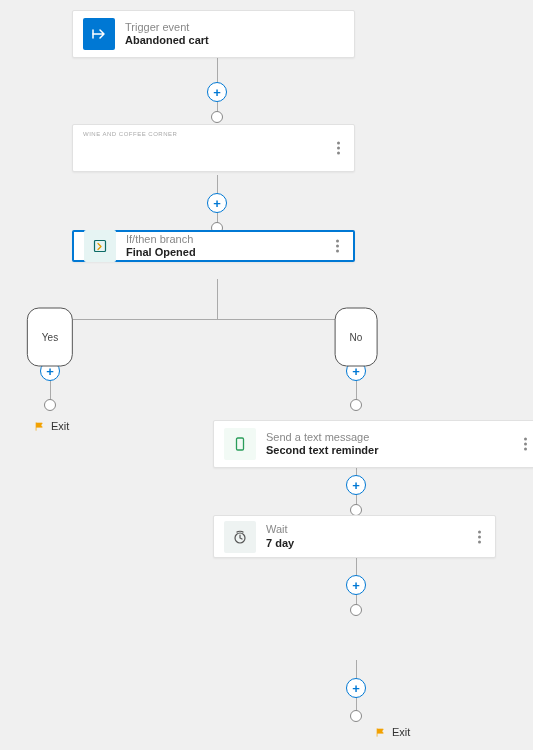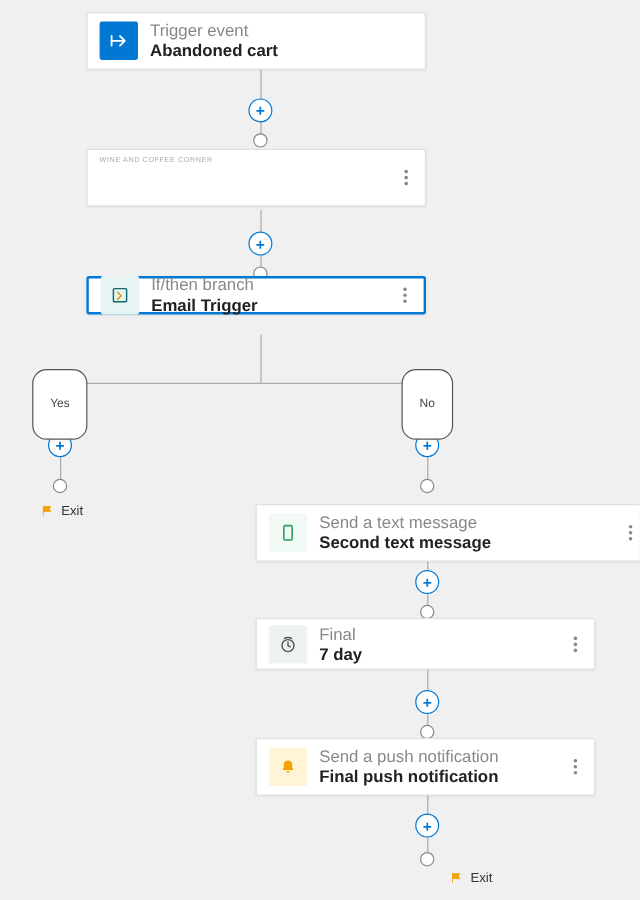--- a/index.html
+++ b/index.html
@@ -6,31 +6,31 @@
 .canvas{position:relative;width:533px;height:750px}
 .card{position:absolute;background:#fff;border:1px solid #e1e1e1;border-radius:2px;box-shadow:0 1px 2px rgba(0,0,0,0.05);display:flex;align-items:center;padding:8px 10px;box-sizing:border-box}
 .card.selected{border:2px solid #0078d4}
 .icon-box{width:32px;height:32px;display:flex;align-items:center;justify-content:center;border-radius:2px;flex-shrink:0;margin-right:10px}
 .icon-box.blue-solid{background:#0078d4;color:#fff}
 .icon-box.teal{background:#e6f4f3;color:#0b6a65}
 .icon-box.sms{background:#f2faf5;color:#2a9d5a}
 .icon-box.wait{background:#eef3f2;color:#444}
 .icon-box.push{background:#fff4d6;color:#c78a00}
 .card-text{display:flex;flex-direction:column;line-height:1.2;min-width:0}
-.label-small{font-size:14px;color:#888}
-.label-main{font-size:14px;color:#222;font-weight:600}
+.label-small{font-size:11px;color:#888}
+.label-main{font-size:11px;color:#222;font-weight:600}
 .menu-dots{position:absolute;right:10px;top:50%;transform:translateY(-50%);display:flex;flex-direction:column;gap:2px;padding:4px;cursor:pointer}
 .menu-dots span{width:3px;height:3px;background:#888;border-radius:50%}
 .tiny-label{position:absolute;font-size:6px;color:#aaa;letter-spacing:0.5px}
 .vline{position:absolute;width:1px;background:#aaa;left:50%}
 .hline{position:absolute;height:1px;background:#aaa}
 .plus-btn{position:absolute;width:18px;height:18px;border:1px solid #0078d4;border-radius:50%;background:#fff;display:flex;align-items:center;justify-content:center;color:#0078d4;font-size:13px;font-weight:600;cursor:pointer;transform:translate(-50%,-50%)}
 .end-dot{position:absolute;width:10px;height:10px;border:1.5px solid #888;border-radius:50%;background:#fff;transform:translate(-50%,-50%)}
 .pill{position:absolute;height:21px;padding:18px 14px;border:1.5px solid #555;border-radius:12px;background:#fff;display:flex;align-items:center;justify-content:center;font-size:10px;color:#444;transform:translate(-50%,-50%)}
-.exit{position:absolute;display:flex;align-items:flex-start;gap:6px;font-size:11px;color:#333}
+.exit{position:absolute;display:flex;align-items:center;gap:6px;font-size:11px;color:#333}
 .flag{width:11px;height:11px;color:#f2a100}
 svg{display:block}
 </style>
 </head>
 <body>
 <div class="canvas">
 
 <div class="vline" style="left:217px;top:58px;height:60px"></div>
 <div class="vline" style="left:217px;top:175px;height:52px"></div>
 <div class="vline" style="left:217px;top:279px;height:40px"></div>
@@ -96,21 +96,21 @@
 
 <div class="card selected" style="left:72px;top:230px;width:283px;height:32px">
   <div class="icon-box teal">
     <svg width="16" height="16" viewBox="0 0 16 16" fill="none">
           <rect x="2.5" y="2.5" width="11" height="11" rx="1" stroke="#0b6a65" stroke-width="1.2"></rect>
           <path d="M6 5.5l3 3-3 3" stroke="#e09b00" stroke-width="1.3" stroke-linecap="round" stroke-linejoin="round"></path>
         </svg>
   </div>
   <div class="card-text">
     <span class="label-small">If/then branch</span>
-    <span class="label-main">Email Trigger</span>
+    <span class="label-main">Final Opened</span>
   </div>
   <div class="menu-dots">
         <span></span>
         <span></span>
         <span></span>
       </div>
 </div>
 
 <div class="exit" style="left:34px;top:420px">
   <svg class="flag" viewBox="0 0 16 16">
@@ -120,64 +120,48 @@
 </div>
 
 <div class="card" style="left:213px;top:420px;width:329px;height:48px">
   <div class="icon-box sms">
     <svg width="16" height="16" viewBox="0 0 16 16" fill="none">
           <rect x="4.5" y="2" width="7" height="12" rx="1.2" stroke="#2a9d5a" stroke-width="1.3"></rect>
         </svg>
   </div>
   <div class="card-text">
     <span class="label-small">Send a text message</span>
-    <span class="label-main">Second text message</span>
+    <span class="label-main">Second text reminder</span>
   </div>
   <div class="menu-dots">
         <span></span>
         <span></span>
         <span></span>
       </div>
 </div>
 
 <div class="card" style="left:213px;top:515px;width:283px;height:43px">
   <div class="icon-box wait">
     <svg width="16" height="16" viewBox="0 0 16 16" fill="none">
           <circle cx="8" cy="9" r="5" stroke="#555" stroke-width="1.2"></circle>
           <path d="M8 6v3l2 1" stroke="#555" stroke-width="1.2" stroke-linecap="round"></path>
           <path d="M5 3c1-1 5-1 6 0" stroke="#555" stroke-width="1.2" stroke-linecap="round"></path>
         </svg>
   </div>
   <div class="card-text">
-    <span class="label-small">Final</span>
+    <span class="label-small">Wait</span>
     <span class="label-main">7 day</span>
   </div>
   <div class="menu-dots">
         <span></span>
         <span></span>
         <span></span>
       </div>
 </div>
 
-<div class="card" style="left:213px;top:615px;width:283px;height:48px">
-  <div class="icon-box push">
-    <svg width="14" height="14" viewBox="0 0 16 16" fill="none">
-          <path d="M8 2c-2.5 0-4 1.8-4 4v2.5L3 11h10l-1-2.5V6c0-2.2-1.5-4-4-4zM6.5 12a1.5 1.5 0 003 0" fill="#f2a100"></path>
-        </svg>
-  </div>
-  <div class="card-text">
-    <span class="label-small">Send a push notification</span>
-    <span class="label-main">Final push notification</span>
-  </div>
-  <div class="menu-dots">
-        <span></span>
-        <span></span>
-        <span></span>
-      </div>
-</div>
 
 <div class="exit" style="left:375px;top:726px">
   <svg class="flag" viewBox="0 0 16 16">
         <path d="M3 2v12M3 3h9l-2 3 2 3H3" fill="#f2a100" stroke="#f2a100" stroke-width="1" stroke-linejoin="round"></path>
       </svg>
   <span>Exit</span>
 </div>
 
 </div>
 

